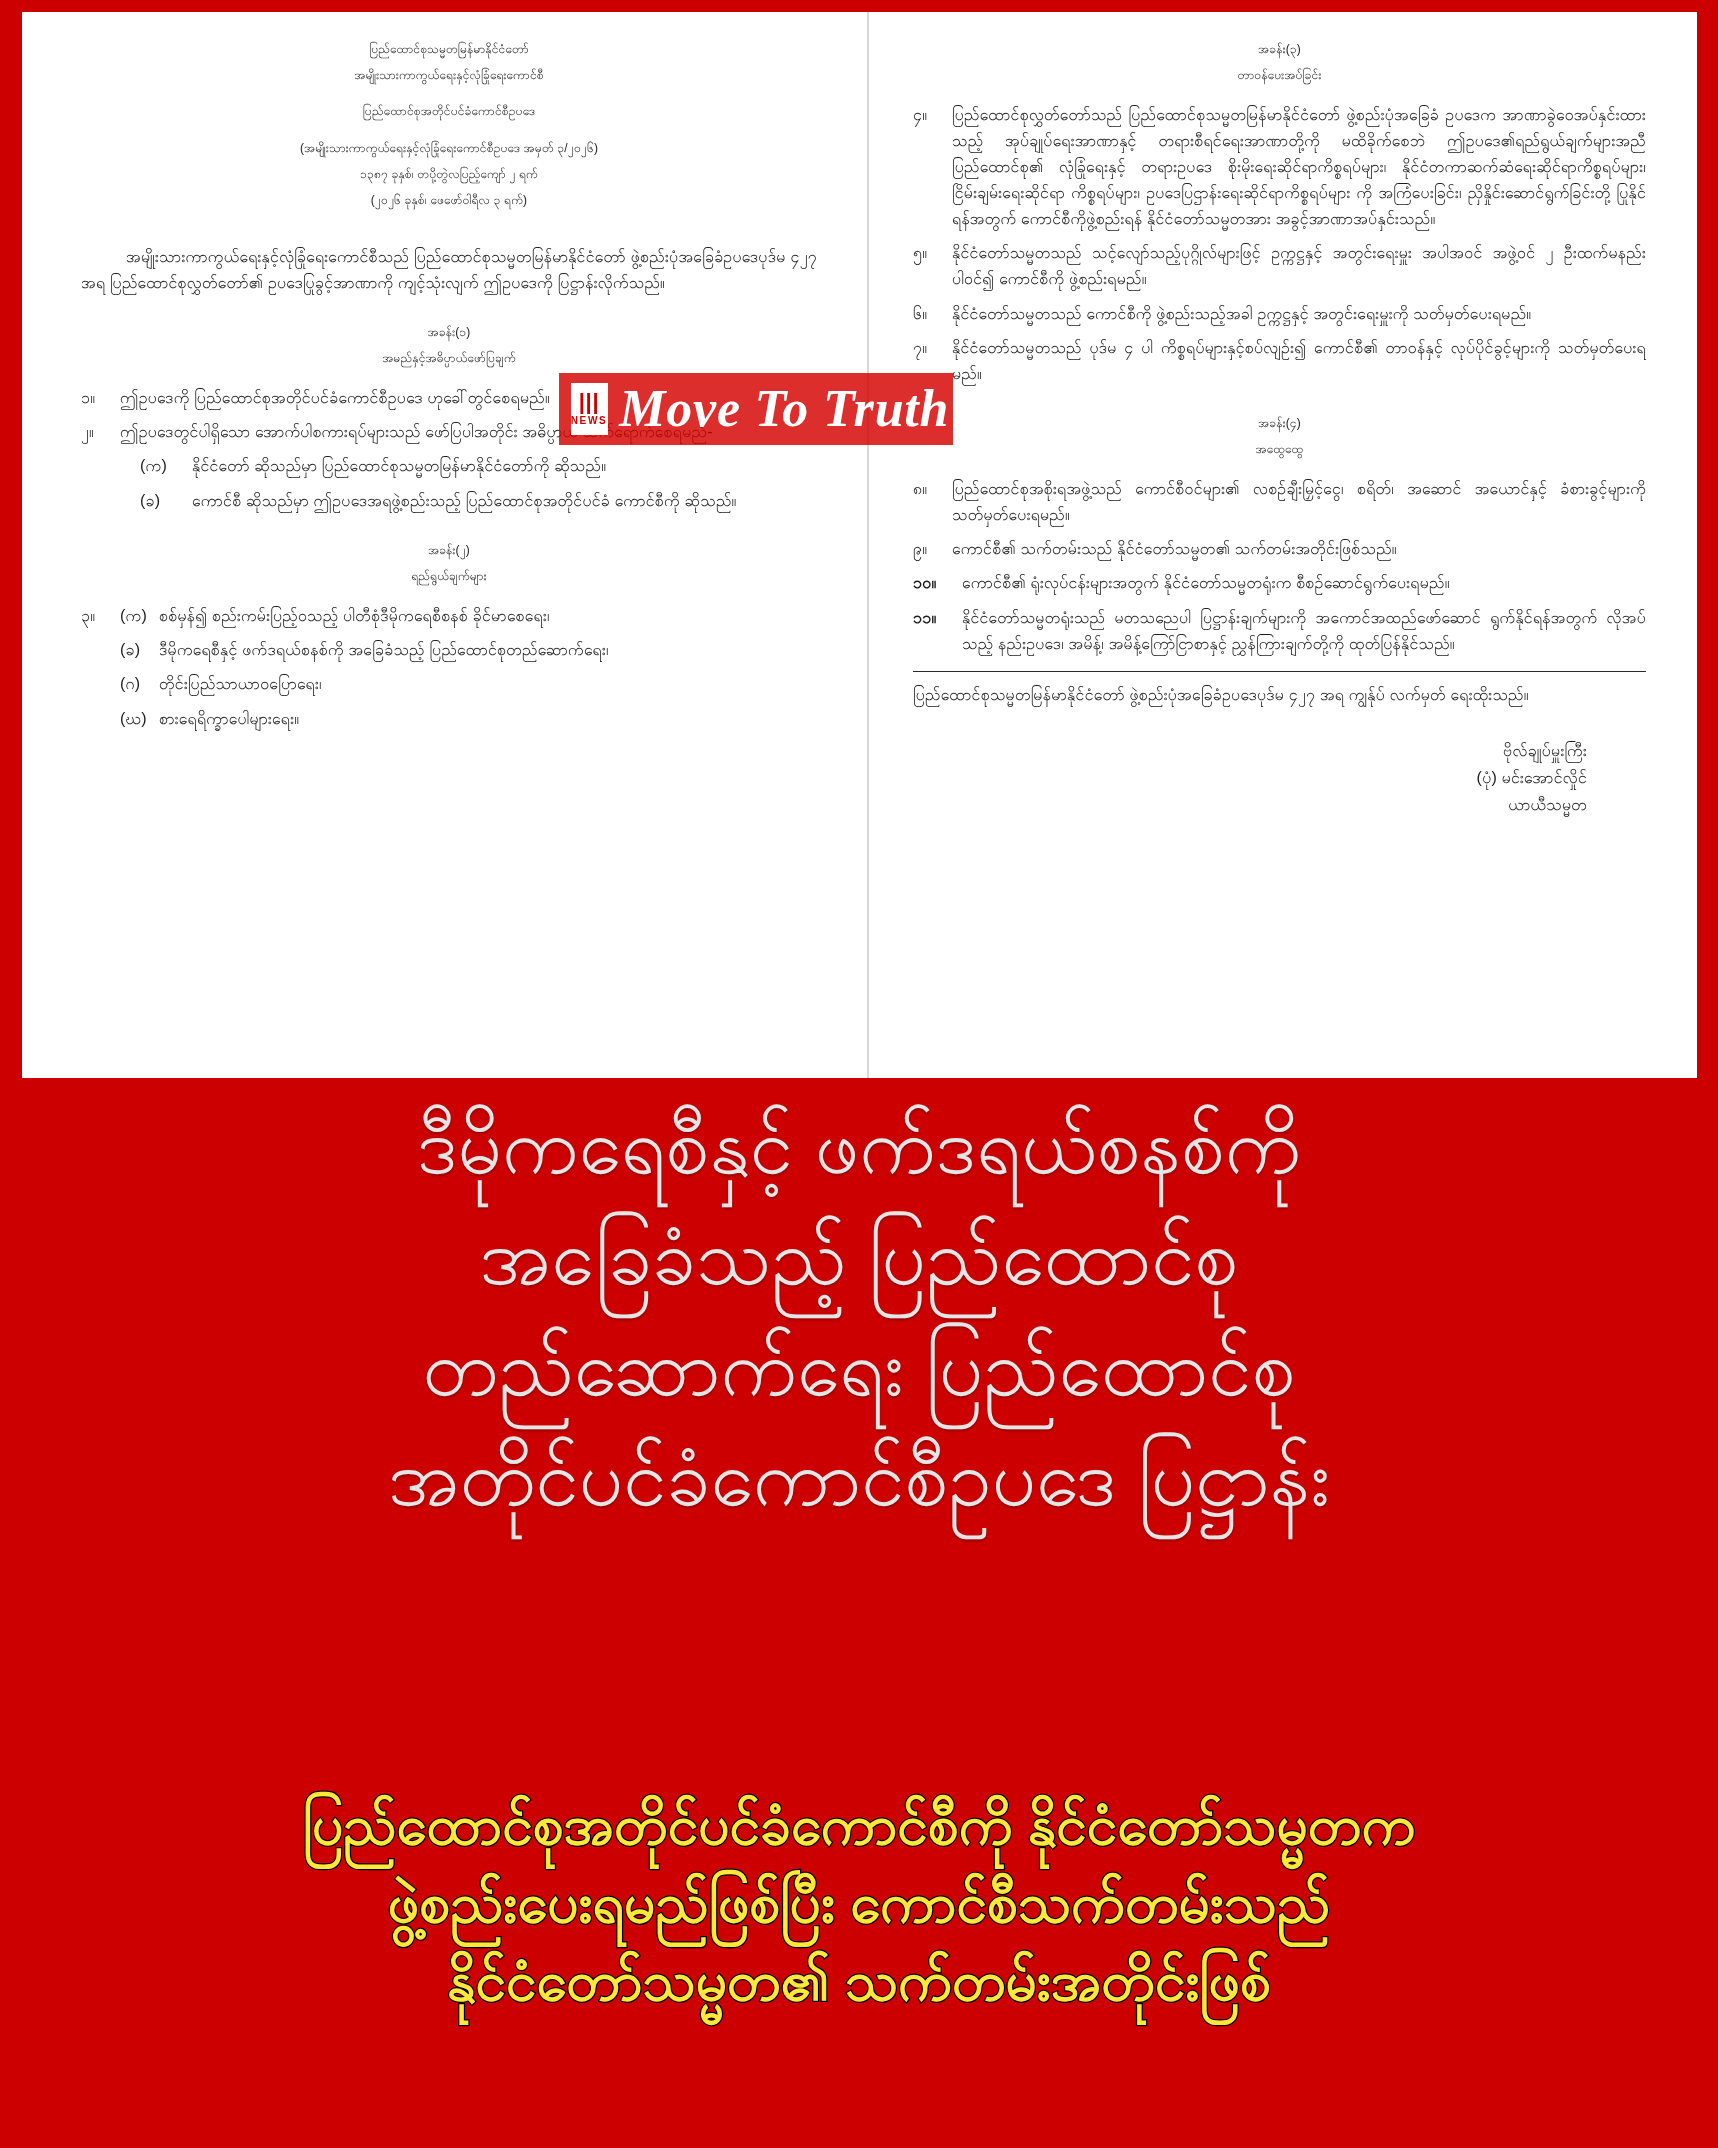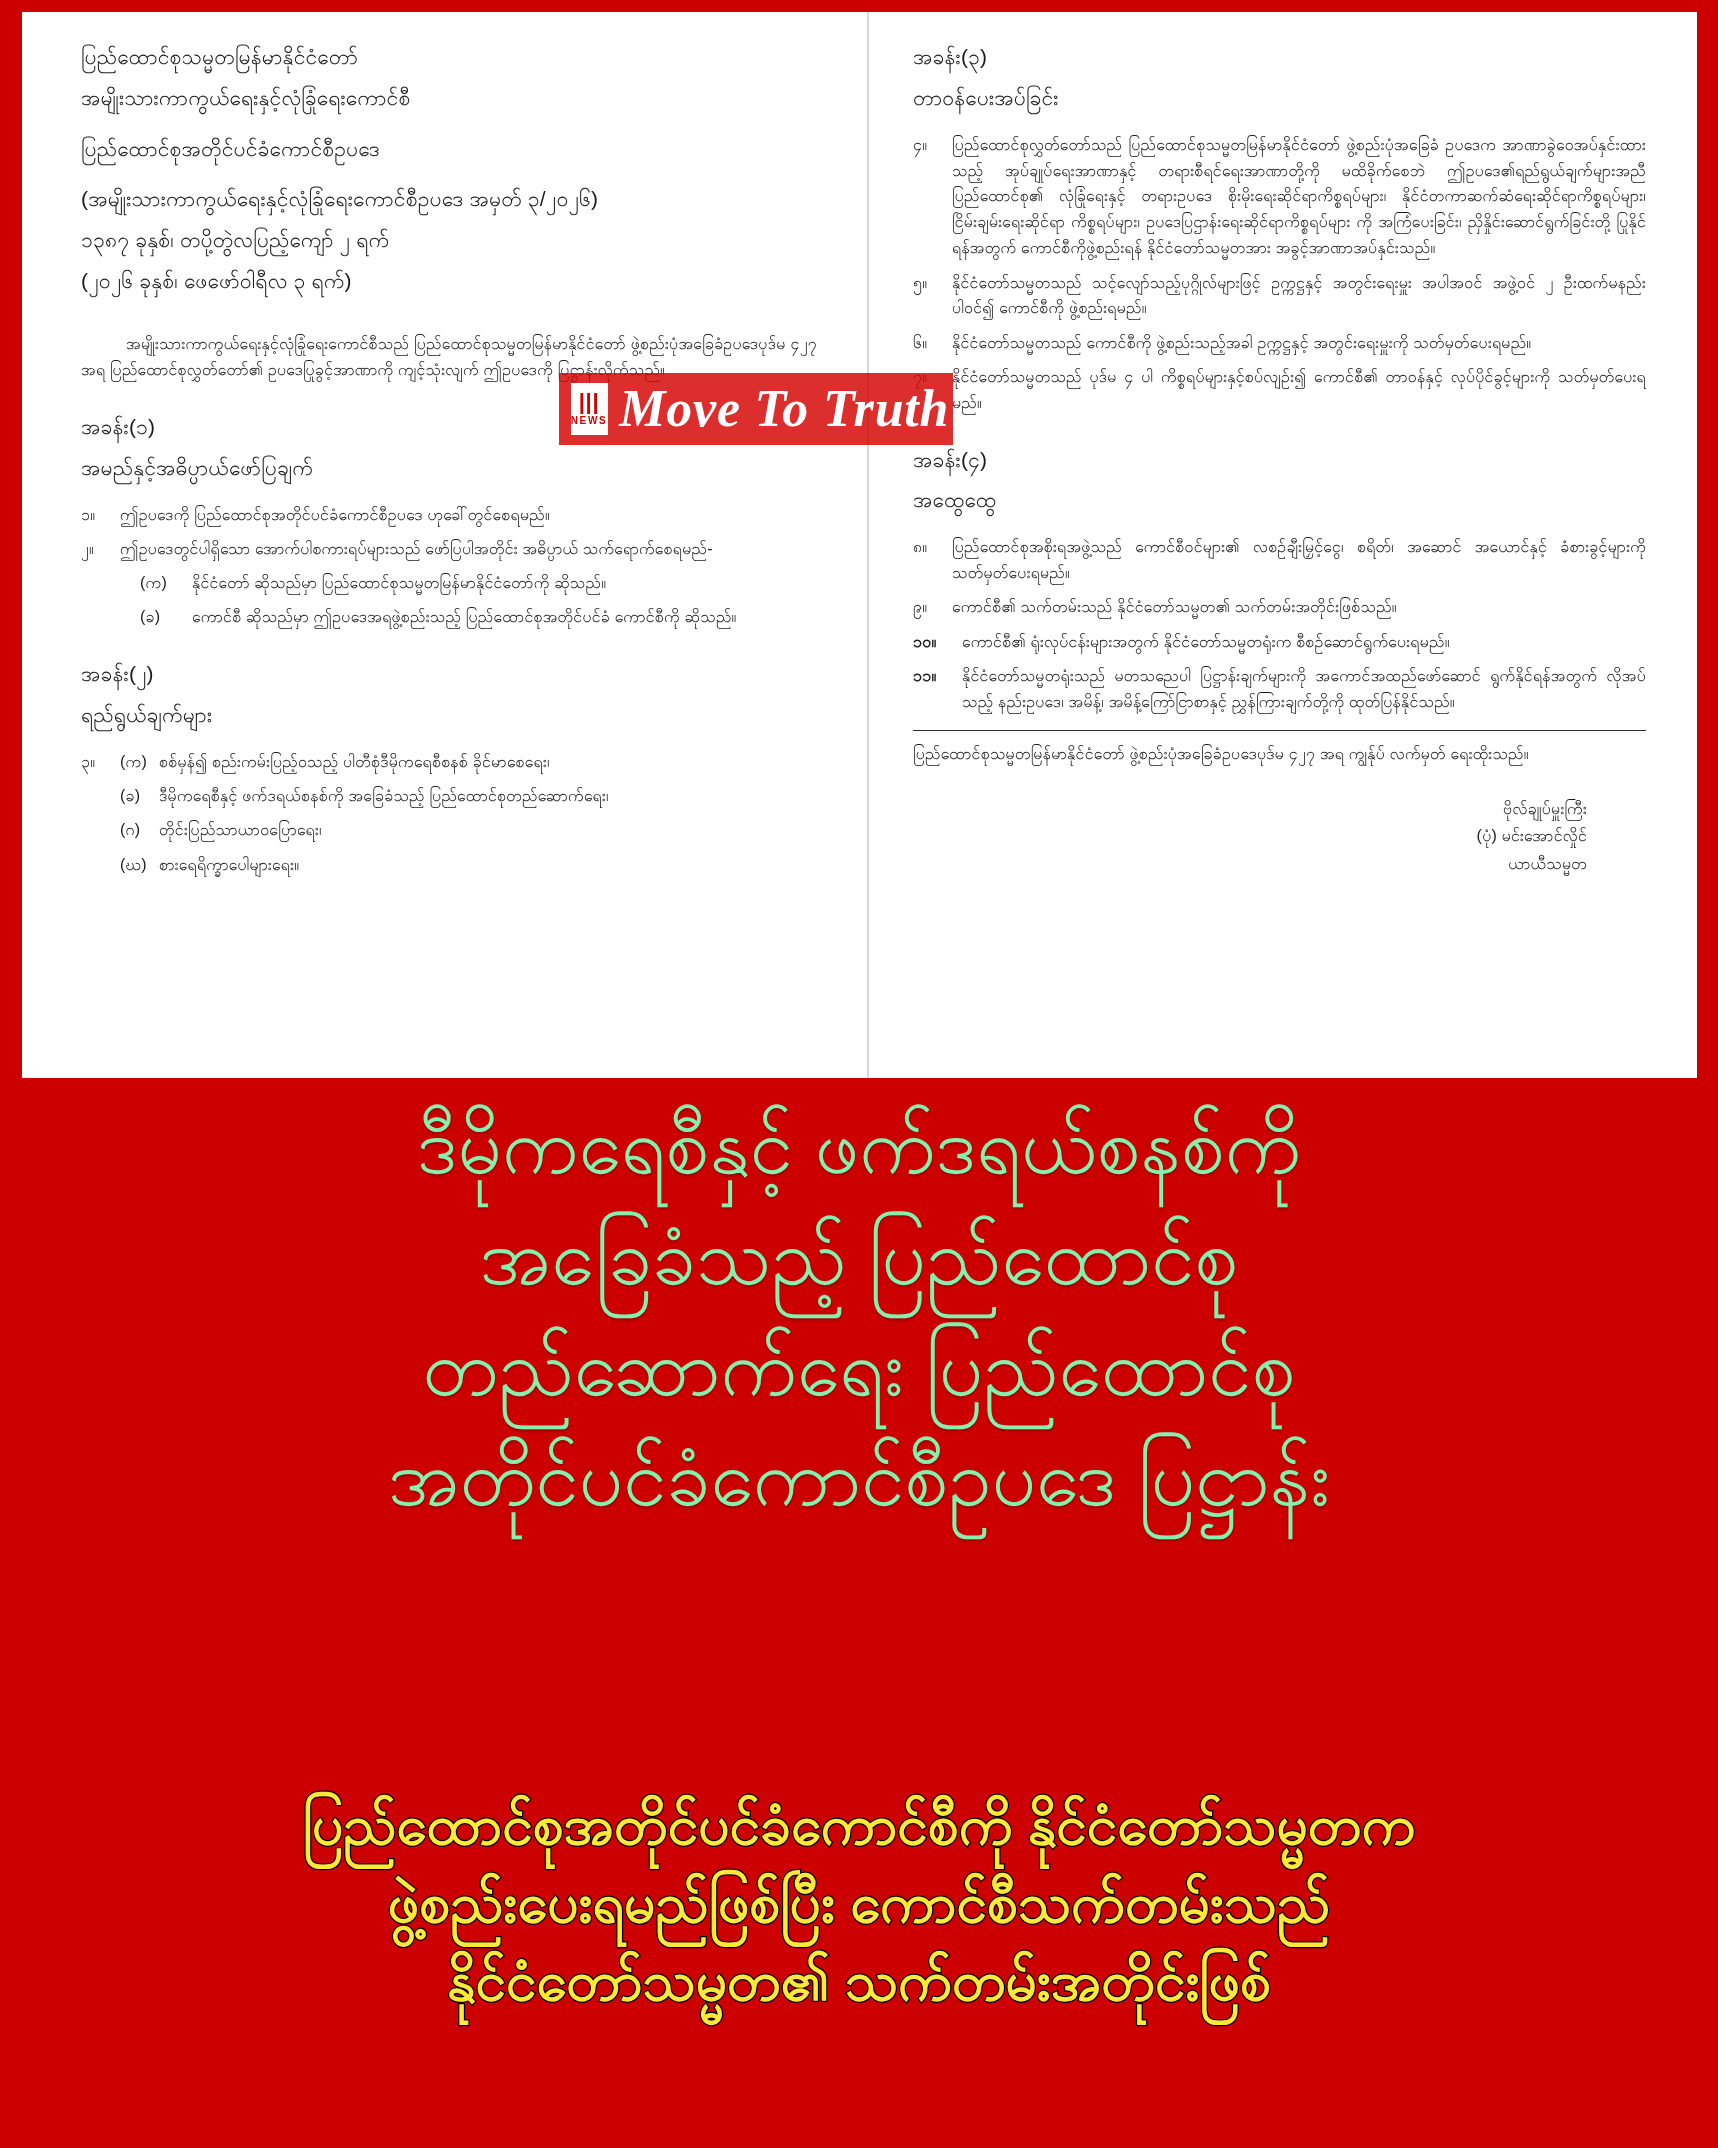--- a/index.html
+++ b/index.html
@@ -54,22 +54,22 @@
     line-height: 1.62;
     letter-spacing: 0.2px;
   }
   .doc-center {
     text-align: center;
   }
   .doc-gap-sm { height: 10px; }
   .doc-gap-md { height: 18.5px; }
   .doc-gap-lg { height: 27px; }
   .doc-head {
-    text-align: left;
-    font-size: 21px;
+    text-align: center;
+    font-size: 12px;
     margin: 0 0 6.7px 0;
   }
   .doc-para {
     text-align: justify;
     margin: 0 0 8.4px 0;
     text-indent: 0;
   }
   .doc-para.indent {
     text-indent: 45px;
   }
@@ -150,21 +150,21 @@
     white-space: nowrap;
   }
 
   
   .headline {
     position: absolute;
     left: 0;
     top: 1091px;
     width: 1718px;
     text-align: center;
-    color: #86efac;
+    color: #e5e5e5;
     font-size: 78px;
     line-height: 1.42;
     padding: 0 50px;
     box-sizing: border-box;
     text-shadow: 0 1.7px 2.5px rgba(0,0,0,0.25);
   }
   .headline .hl-line { display: block; }
 
   
   .subheadline {

